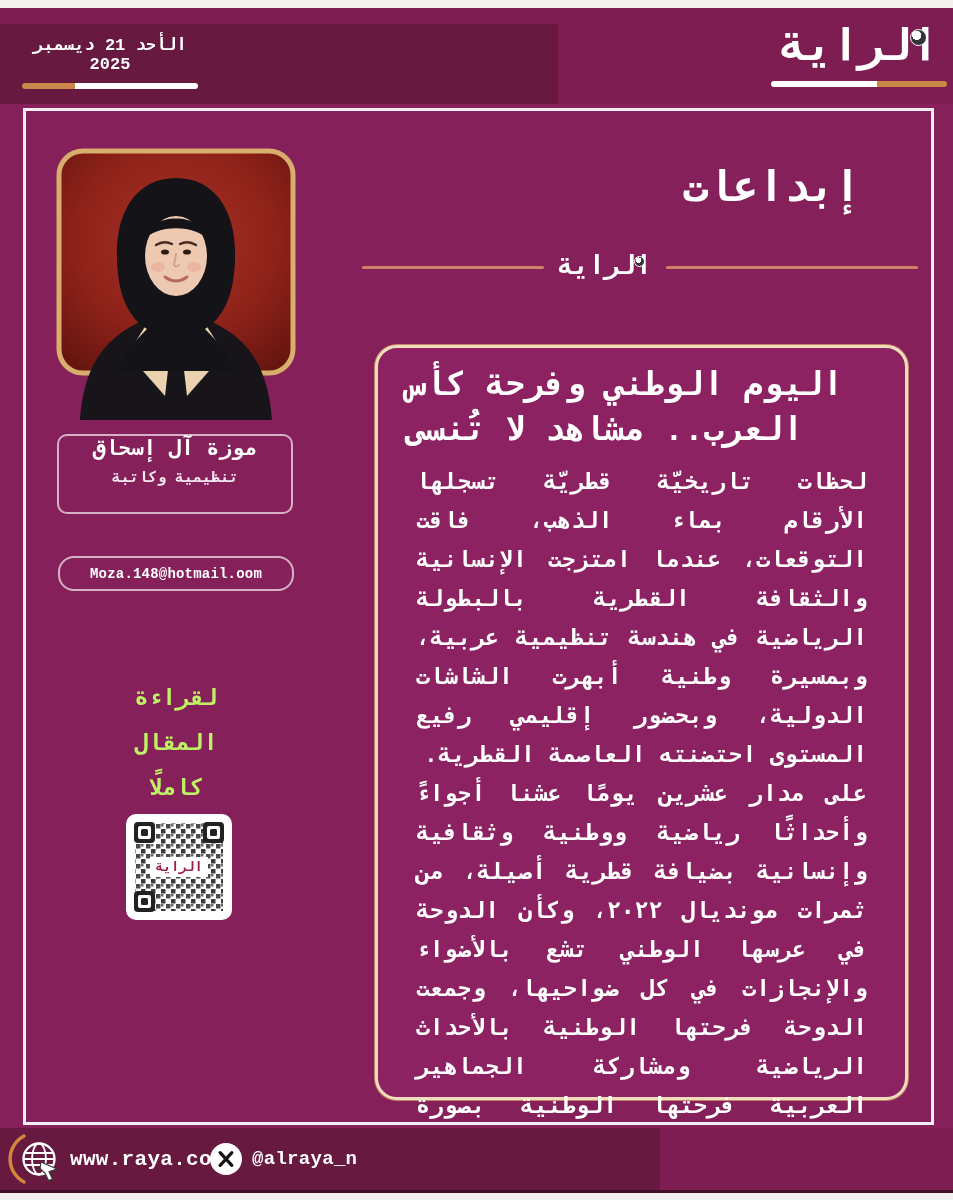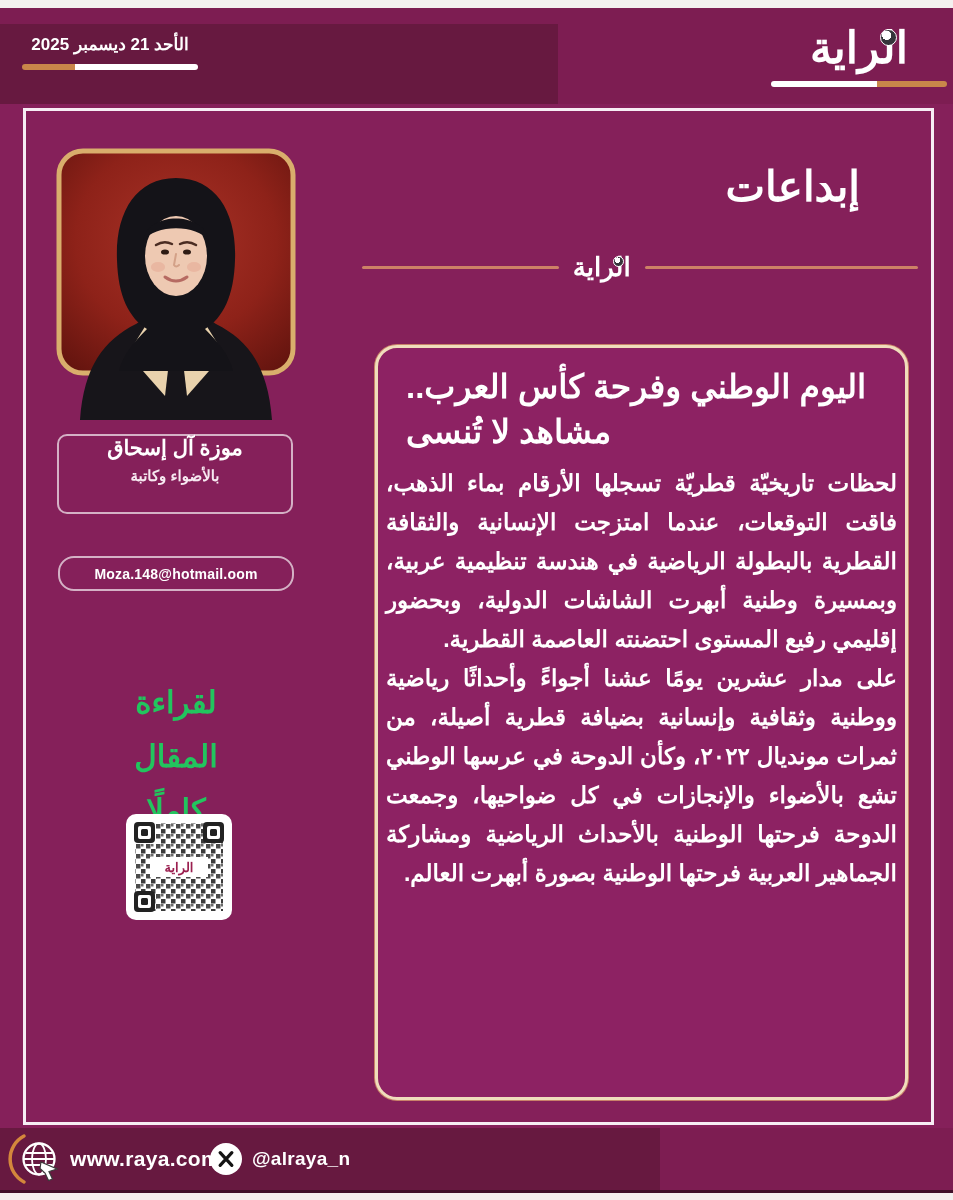--- a/index.html
+++ b/index.html
@@ -1,18 +1,18 @@
 <!DOCTYPE html>
 <html lang="ar"><head>
 <meta charset="utf-8">
 <style>
   html,body{margin:0;padding:0;}
   .page{
     position:relative;width:953px;height:1200px;overflow:hidden;
-    background:#7d1d52;font-family:Liberation Sans, sans-serif;
+    background:#7d1d52;font-family:Liberation Mono, monospace;
     -webkit-font-smoothing:antialiased;
   }
   
   .top-strip{position:absolute;top:0;left:0;right:0;height:8px;background:#f4f0ef;}
   .header{position:absolute;top:8px;left:0;width:953px;height:96px;background:#7d1d52;}
   .header-dark{position:absolute;left:0;top:16px;width:558px;height:80px;background:#671940;}
   .date-block{position:absolute;left:22px;top:26px;width:176px;}
   .date-text{color:#fff;font-weight:bold;font-size:17px;direction:rtl;text-align:center;letter-spacing:.2px;}
   .rule{margin-top:9px;height:6px;display:flex;border-radius:3px;overflow:hidden;}
   .seg-orange{background:#c9874a;}
@@ -38,21 +38,21 @@
   }
   .author-name{color:#fff;font-weight:bold;font-size:21px;direction:rtl;}
   .author-role{color:#f7e9f1;font-weight:bold;font-size:15px;direction:rtl;}
   .email-pill{
     position:absolute;left:58px;top:452px;width:236px;height:35px;box-sizing:border-box;
     border:2px solid rgba(255,255,255,.65);border-radius:16px;
     display:flex;align-items:center;justify-content:center;
     color:#fff;font-weight:bold;font-size:14px;direction:ltr;letter-spacing:.2px;
   }
   .read-caption{position:absolute;left:88px;top:580px;width:176px;text-align:center;}
-  .read-line{color:#22c55e;font-weight:bold;font-size:31px;direction:rtl;margin-bottom:17px;}
+  .read-line{color:#bef264;font-weight:bold;font-size:23px;direction:rtl;margin-bottom:17px;}
   .qr{position:absolute;left:126px;top:710px;width:106px;height:106px;background:#fff;border-radius:10px;}
   .qr svg{position:absolute;inset:0;}
   .qr-logo{
     position:absolute;left:24px;top:43px;width:58px;height:20px;background:#fff;
     display:flex;align-items:center;justify-content:center;
   }
   .qr-logo-text{position:relative;color:#9b2050;font-weight:bold;font-size:13px;direction:rtl;line-height:1;}
   
   .section-title{position:absolute;left:360px;top:58px;width:500px;color:#fff;font-weight:bold;font-size:42px;direction:rtl;}
   .section-rule{position:absolute;left:362px;top:146px;width:556px;height:34px;display:flex;align-items:center;gap:14px;}
@@ -62,21 +62,21 @@
   .raya-logo-sm{position:relative;display:inline-block;font-size:26px;font-weight:bold;color:#fff;direction:rtl;line-height:1.1;flex:0 0 auto;}
   .article{
     position:absolute;left:375px;top:241px;width:533px;height:755px;box-sizing:border-box;
     background:#8d2263;border:3px solid #f0ddbc;border-radius:22px;
     box-shadow:0 0 0 1px #c9826a;
   }
   .article-title{
     margin:16px 28px 8px;color:#fff;font-weight:bold;font-size:33px;line-height:45px;
     text-align:left;direction:rtl;
   }
-  .article-body{margin:10px 8px 0;direction:rtl;}
+  .article-body{margin:10px 38px 0;direction:rtl;}
   .article-body p{
     margin:0;color:#fff;font-weight:bold;font-size:23px;line-height:39px;
     text-align:justify;text-justify:inter-word;
   }
   
   .footer{position:absolute;top:1128px;left:0;width:953px;height:62px;background:#7d1d52;}
   .footer-dark{position:absolute;left:0;top:0;width:660px;height:62px;background:#671940;}
   .globe-wrap{position:absolute;left:8px;top:2px;width:58px;height:58px;}
   .site-text{position:absolute;left:70px;top:50%;transform:translateY(-50%);color:#fff;font-weight:bold;font-size:21px;letter-spacing:.3px;}
   .x-badge{position:absolute;left:210px;top:15px;width:32px;height:32px;background:#fff;border-radius:50%;display:flex;align-items:center;justify-content:center;}
@@ -143,21 +143,21 @@
         <path d="M124,96 Q132,92 140,97" stroke="#4a2c22" stroke-width="2.5" fill="none" stroke-linecap="round"></path>
         <ellipse cx="109" cy="104" rx="4" ry="2.6" fill="#2e1b14"></ellipse>
         <ellipse cx="131" cy="104" rx="4" ry="2.6" fill="#2e1b14"></ellipse>
         <path d="M120,106 L118,117 Q120,120 123,117" stroke="#d3a188" stroke-width="2" fill="none" stroke-linecap="round"></path>
         <path d="M109,129 Q120,137 131,129" stroke="#b66a62" stroke-width="3" fill="none" stroke-linecap="round"></path>
       </svg>
     </div>
 
     <div class="name-box">
       <div class="author-name">موزة آل إسحاق</div>
-      <div class="author-role">بالأضواء وكاتبة</div>
+      <div class="author-role">تنظيمية وكاتبة</div>
     </div>
 
     <div class="email-pill">Moza.148@hotmail.oom</div>
 
     <div class="read-caption">
       <div class="read-line">لقراءة</div>
       <div class="read-line">المقال</div>
       <div class="read-line">كاملًا</div>
     </div>
 

